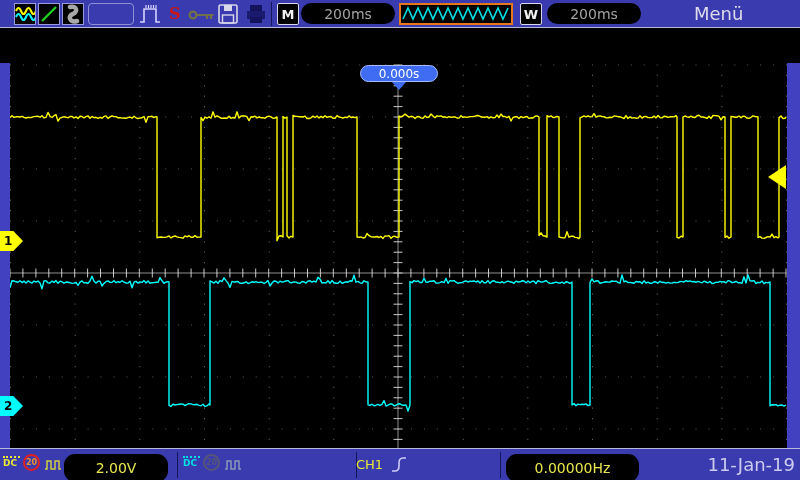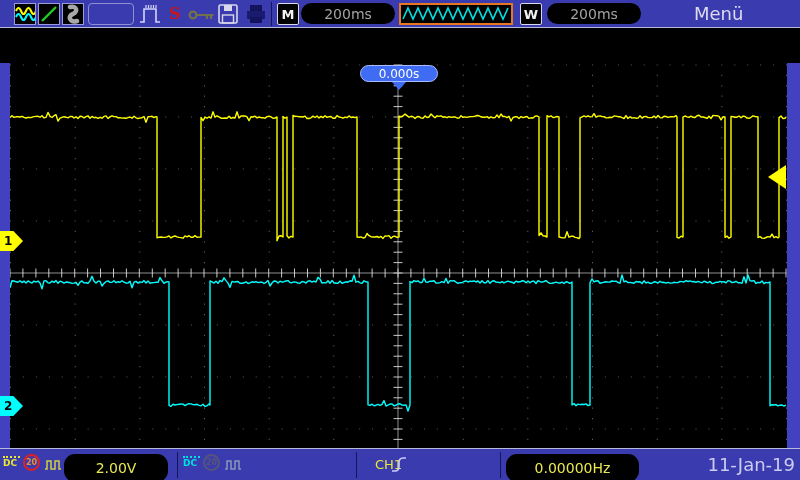--- a/index.html
+++ b/index.html
@@ -166,21 +166,21 @@
     </div>
     <div class="bb-item probe" style="left:203px; border-color:#55557a; color:#55557a">20</div>
     <div class="bb-item" style="left:224px; top:8px">
       <svg width="18" height="15" viewBox="0 0 18 15">
         <path d="M1,12 h2 v-8 h4 v8 h4 v-8 h4 v8 h2" fill="none" stroke="#8898b8" stroke-width="1.5"></path>
       </svg>
     </div>
 
     <div class="sep-v" style="left:356px; top:3px; height:26px"></div>
 
-    <div class="bb-item chsrc" style="left:375px">CH1</div>
+    <div class="bb-item chsrc" style="left:356px">CH1</div>
     <div class="bb-item" style="left:391px; top:6px">
       <svg width="16" height="19" viewBox="0 0 16 19">
         <path d="M1,16 h3 q4,0 4,-5 v-3 q0,-5 4,-5 h3" fill="none" stroke="#ccccfa" stroke-width="1.6"></path>
       </svg>
     </div>
 
     <div class="sep-v" style="left:500px; top:3px; height:26px"></div>
 
     <div class="bb-item pill bb-pill" style="left:506px; width:133px; color:#e8e850">0.00000Hz</div>
 

